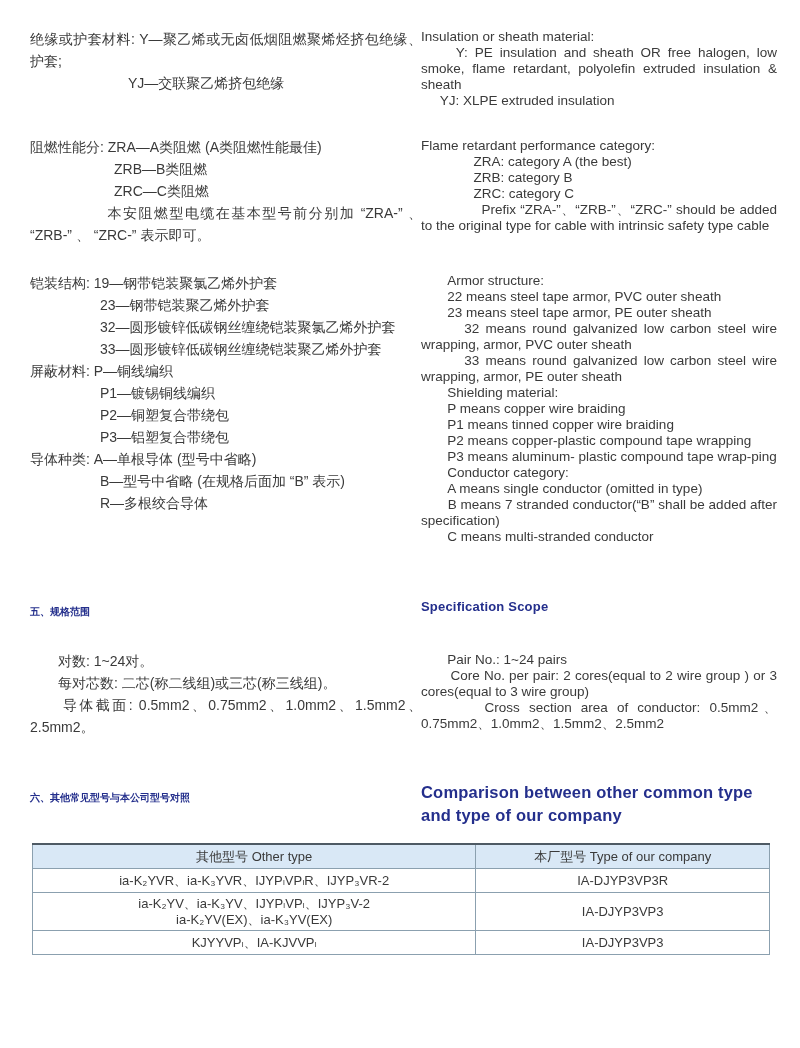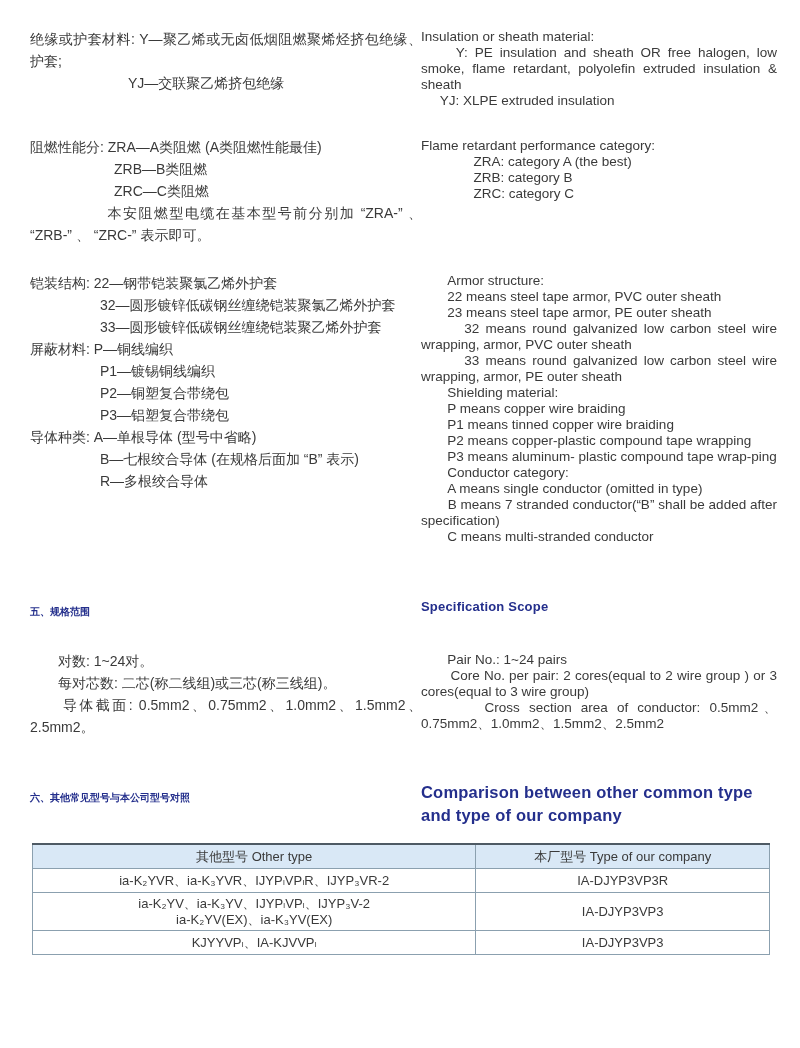--- a/index.html
+++ b/index.html
@@ -76,32 +76,34 @@
       <div class="ln">阻燃性能分: ZRA—A类阻燃 (A类阻燃性能最佳)</div>
       <div class="ln">　　　　　　ZRB—B类阻燃</div>
       <div class="ln">　　　　　　ZRC—C类阻燃</div>
       <div class="ln">　　　　　本安阻燃型电缆在基本型号前分别加 “ZRA-” 、 “ZRB-” 、 “ZRC-” 表示即可。</div>
     </div>
   <div class="block col-r en" style="top:138px">
       <div class="ln">Flame retardant performance category:</div>
       <div class="ln">&nbsp;&nbsp;&nbsp;&nbsp;&nbsp;&nbsp;&nbsp;&nbsp;&nbsp;&nbsp;&nbsp;&nbsp;&nbsp;&nbsp;ZRA: category A (the best)</div>
       <div class="ln">&nbsp;&nbsp;&nbsp;&nbsp;&nbsp;&nbsp;&nbsp;&nbsp;&nbsp;&nbsp;&nbsp;&nbsp;&nbsp;&nbsp;ZRB: category B</div>
       <div class="ln">&nbsp;&nbsp;&nbsp;&nbsp;&nbsp;&nbsp;&nbsp;&nbsp;&nbsp;&nbsp;&nbsp;&nbsp;&nbsp;&nbsp;ZRC: category C</div>
+      <div class="ln">&nbsp;&nbsp;&nbsp;&nbsp;&nbsp;&nbsp;&nbsp;&nbsp;&nbsp;&nbsp;&nbsp;&nbsp;&nbsp;&nbsp;Prefix “ZRA-”、“ZRB-”、“ZRC-” should be added to the original type for cable with intrinsic safety type cable</div>
     </div>
 
   <div class="block col-l cn" style="top:272px">
-      <div class="ln">铠装结构: 22—钢带铠装聚氯乙烯外护套</div>
+      <div class="ln">铠装结构: 19—钢带铠装聚氯乙烯外护套</div>
+      <div class="ln">　　　　　23—钢带铠装聚乙烯外护套</div>
       <div class="ln">　　　　　32—圆形镀锌低碳钢丝缠绕铠装聚氯乙烯外护套</div>
       <div class="ln">　　　　　33—圆形镀锌低碳钢丝缠绕铠装聚乙烯外护套</div>
       <div class="ln">屏蔽材料: P—铜线编织</div>
       <div class="ln">　　　　　P1—镀锡铜线编织</div>
       <div class="ln">　　　　　P2—铜塑复合带绕包</div>
       <div class="ln">　　　　　P3—铝塑复合带绕包</div>
       <div class="ln">导体种类: A—单根导体 (型号中省略)</div>
-      <div class="ln">　　　　　B—七根绞合导体 (在规格后面加 “B” 表示)</div>
+      <div class="ln">　　　　　B—型号中省略 (在规格后面加 “B” 表示)</div>
       <div class="ln">　　　　　R—多根绞合导体</div>
     </div>
   <div class="block col-r en" style="top:273px">
       <div class="ln">&nbsp;&nbsp;&nbsp;&nbsp;&nbsp;&nbsp;&nbsp;Armor structure:</div>
       <div class="ln">&nbsp;&nbsp;&nbsp;&nbsp;&nbsp;&nbsp;&nbsp;22 means steel tape armor, PVC outer sheath</div>
       <div class="ln">&nbsp;&nbsp;&nbsp;&nbsp;&nbsp;&nbsp;&nbsp;23 means steel tape armor, PE outer sheath</div>
       <div class="ln">&nbsp;&nbsp;&nbsp;&nbsp;&nbsp;&nbsp;&nbsp;32 means round galvanized low carbon steel wire wrapping, armor, PVC outer sheath</div>
       <div class="ln">&nbsp;&nbsp;&nbsp;&nbsp;&nbsp;&nbsp;&nbsp;33 means round galvanized low carbon steel wire wrapping, armor, PE outer sheath</div>
       <div class="ln">&nbsp;&nbsp;&nbsp;&nbsp;&nbsp;&nbsp;&nbsp;Shielding material:</div>
       <div class="ln">&nbsp;&nbsp;&nbsp;&nbsp;&nbsp;&nbsp;&nbsp;P means copper wire braiding</div>

